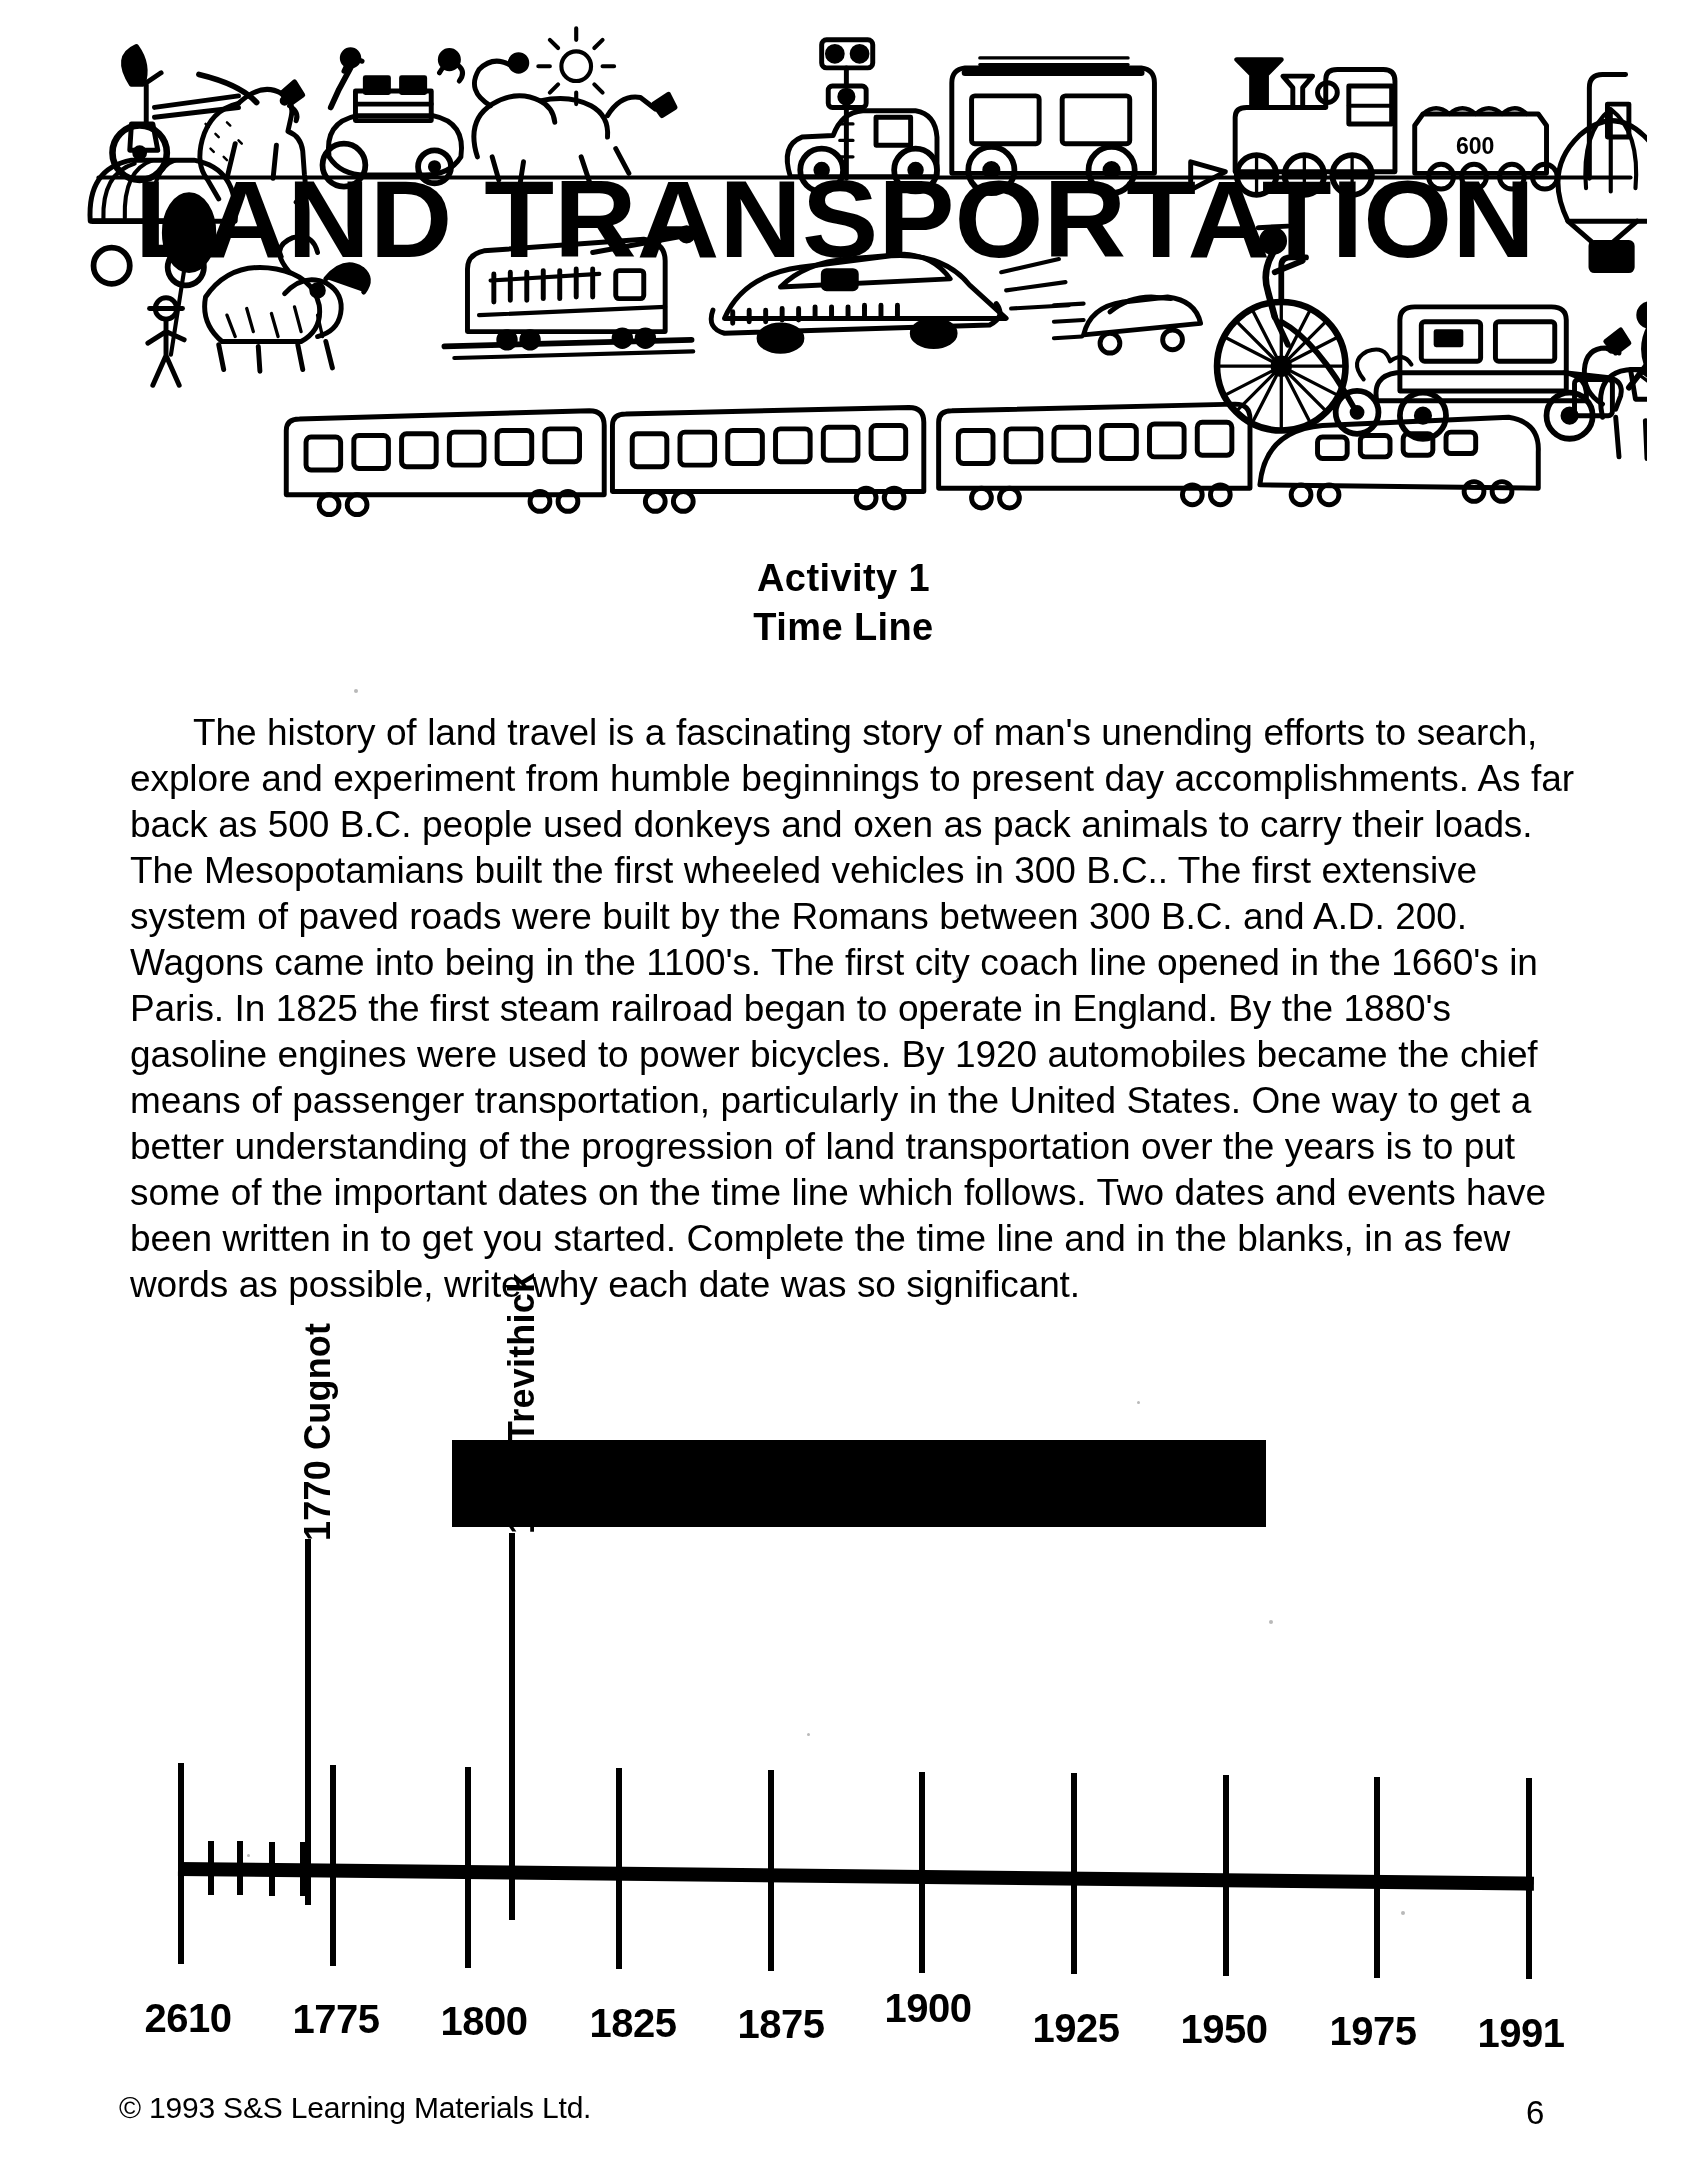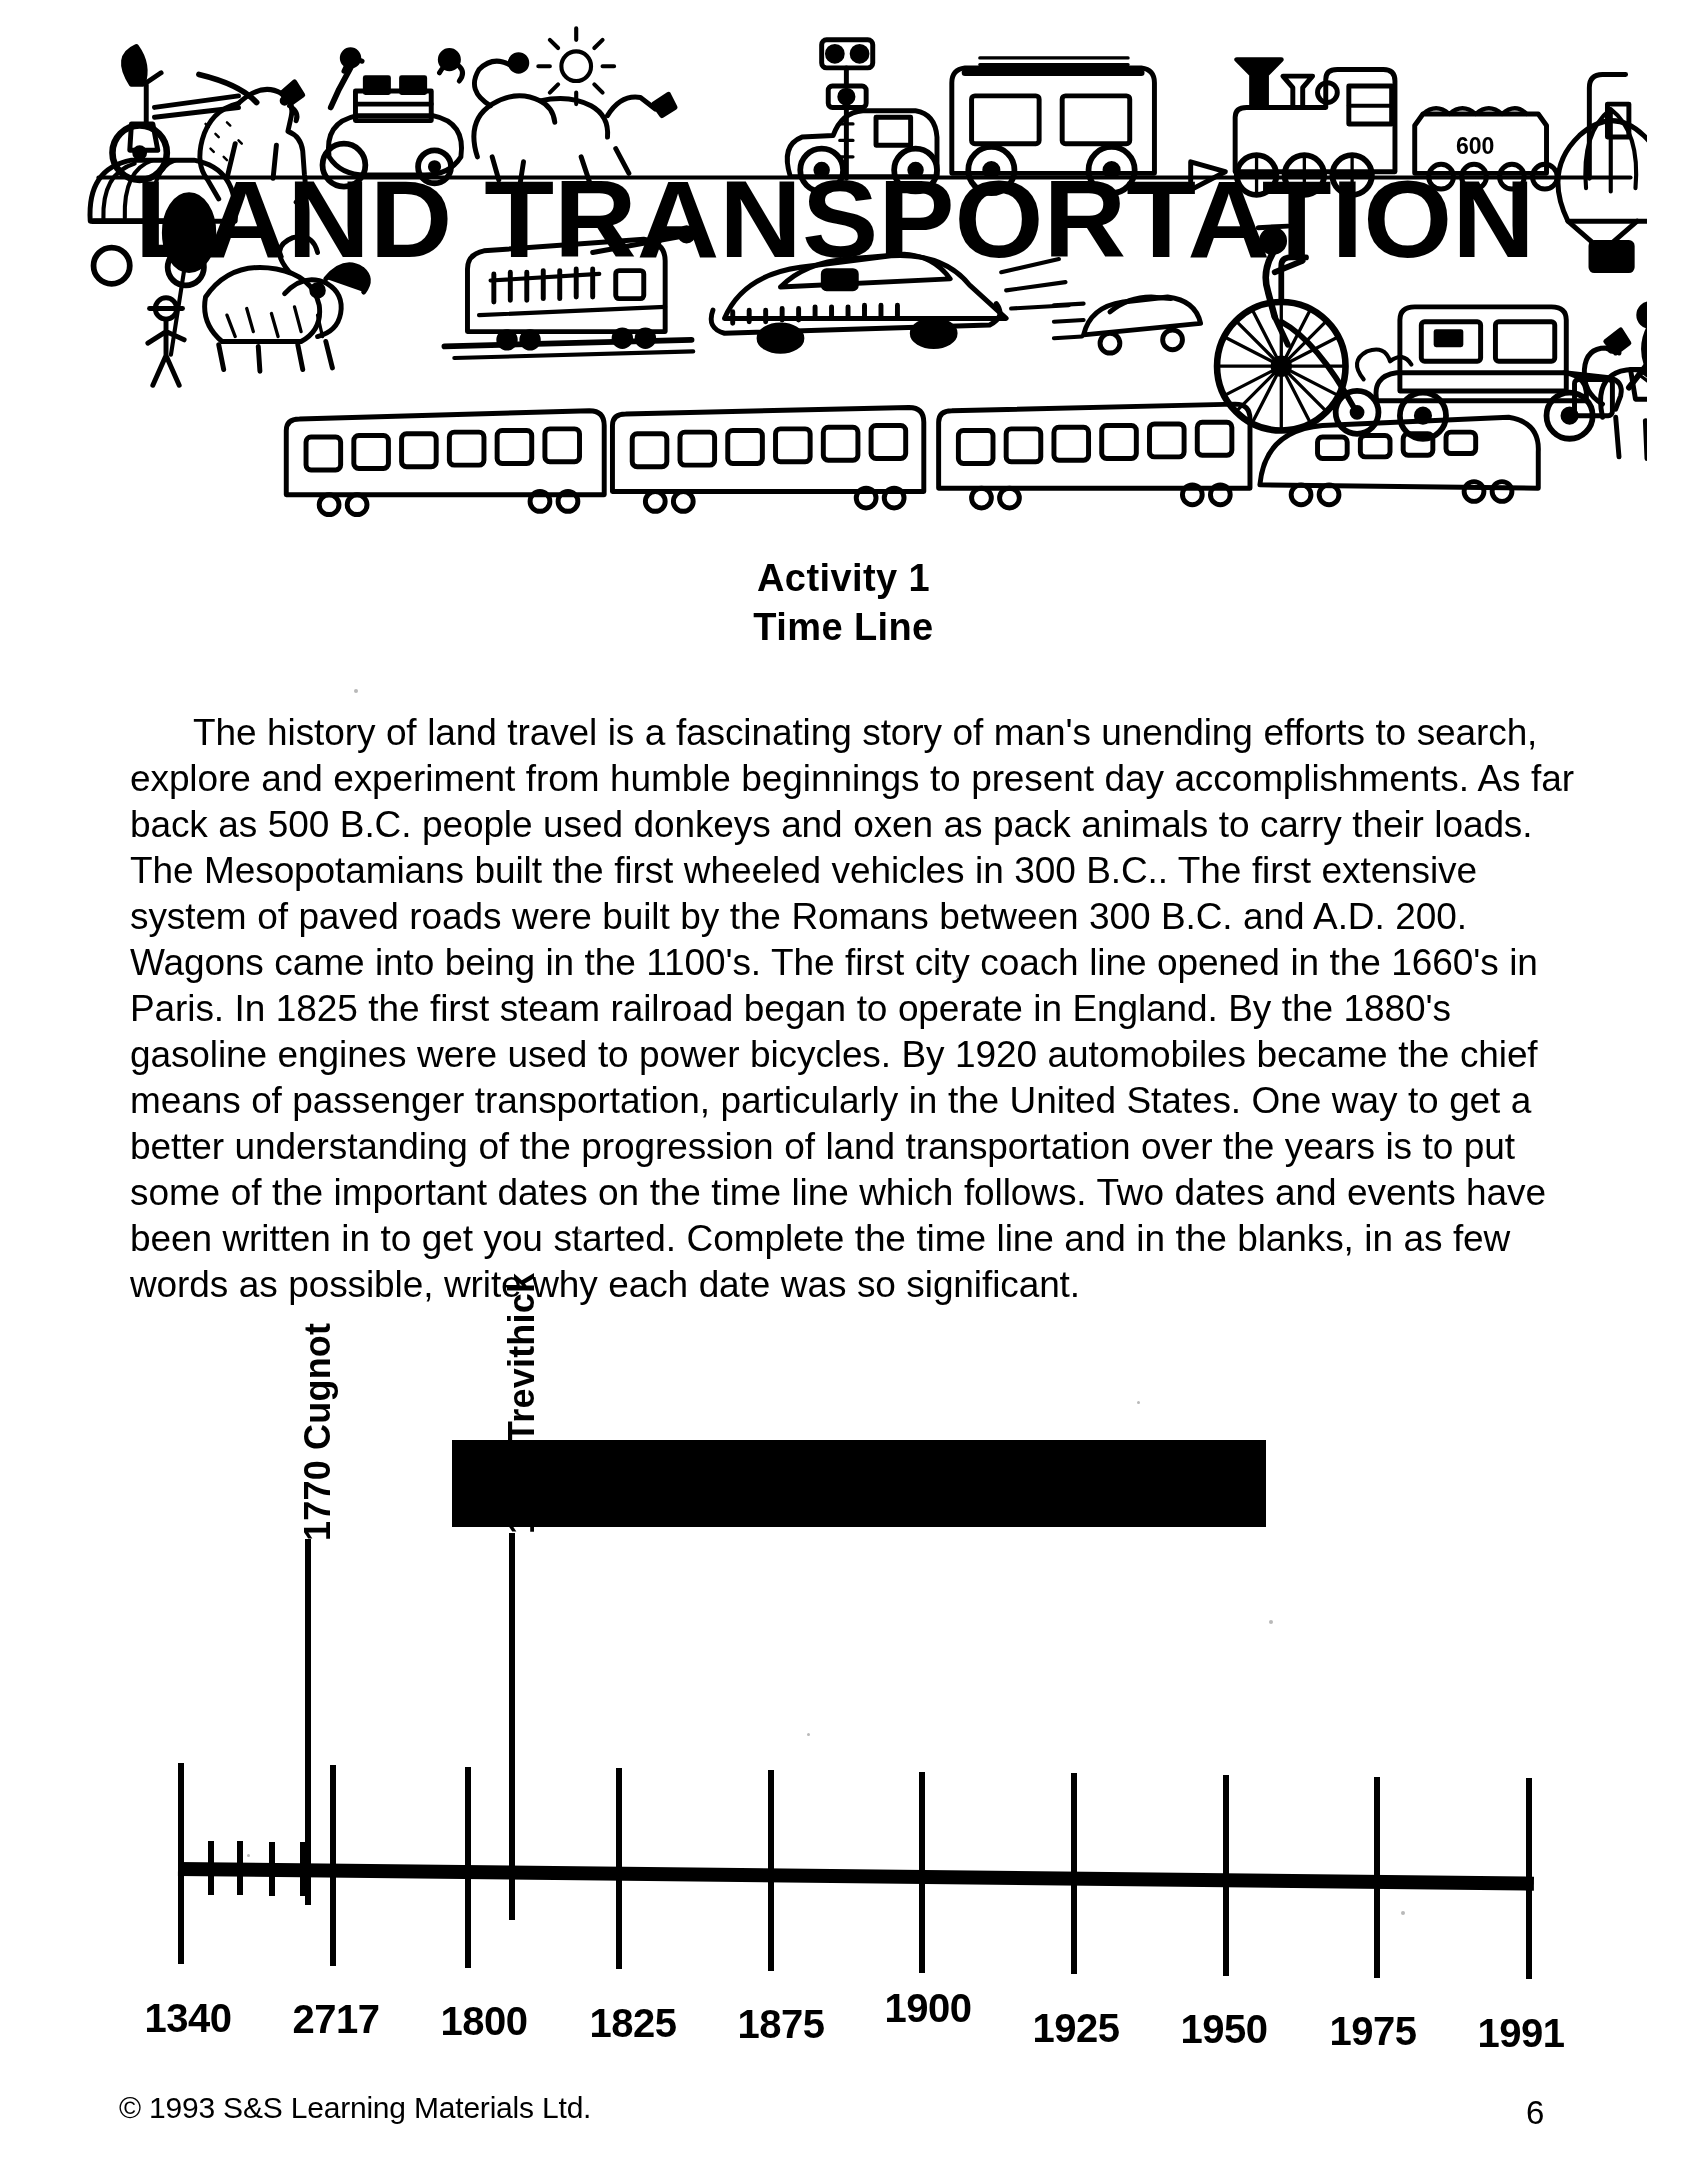--- a/index.html
+++ b/index.html
@@ -538,22 +538,22 @@
     <div class="tl-tick minor" style="left:237px; top:300px;"></div>
     <div class="tl-tick minor" style="left:269px; top:301px;"></div>
     <div class="tl-tick minor" style="left:300px; top:301px;"></div>
 
     <div class="tl-event-line" style="left:305px; top:-1.6px; height:366px;"></div>
     <div class="tl-event-label" style="left:297px; top:0px; height:0;">1770 Cugnot</div>
 
     <div class="tl-event-line" style="left:509px; top:-8.2px; height:387px;"></div>
     <div class="tl-event-label" style="left:501px; top:-6.6px; height:0;">1804 Trevithick</div>
 
-    <div class="tl-year" style="left:188px; top:455px;">1340</div>
-    <div class="tl-year" style="left:336px; top:456px;">2717</div>
+    <div class="tl-year" style="left:188px; top:455px;">2610</div>
+    <div class="tl-year" style="left:336px; top:456px;">1775</div>
     <div class="tl-year" style="left:484px; top:458px;">1800</div>
     <div class="tl-year" style="left:633px; top:460px;">1825</div>
     <div class="tl-year" style="left:781px; top:461px;">1875</div>
     <div class="tl-year" style="left:928px; top:445px;">1900</div>
     <div class="tl-year" style="left:1076px; top:465px;">1925</div>
     <div class="tl-year" style="left:1224px; top:466px;">1950</div>
     <div class="tl-year" style="left:1373px; top:468px;">1975</div>
     <div class="tl-year" style="left:1521px; top:470px;">1991</div>
   </div>
 

